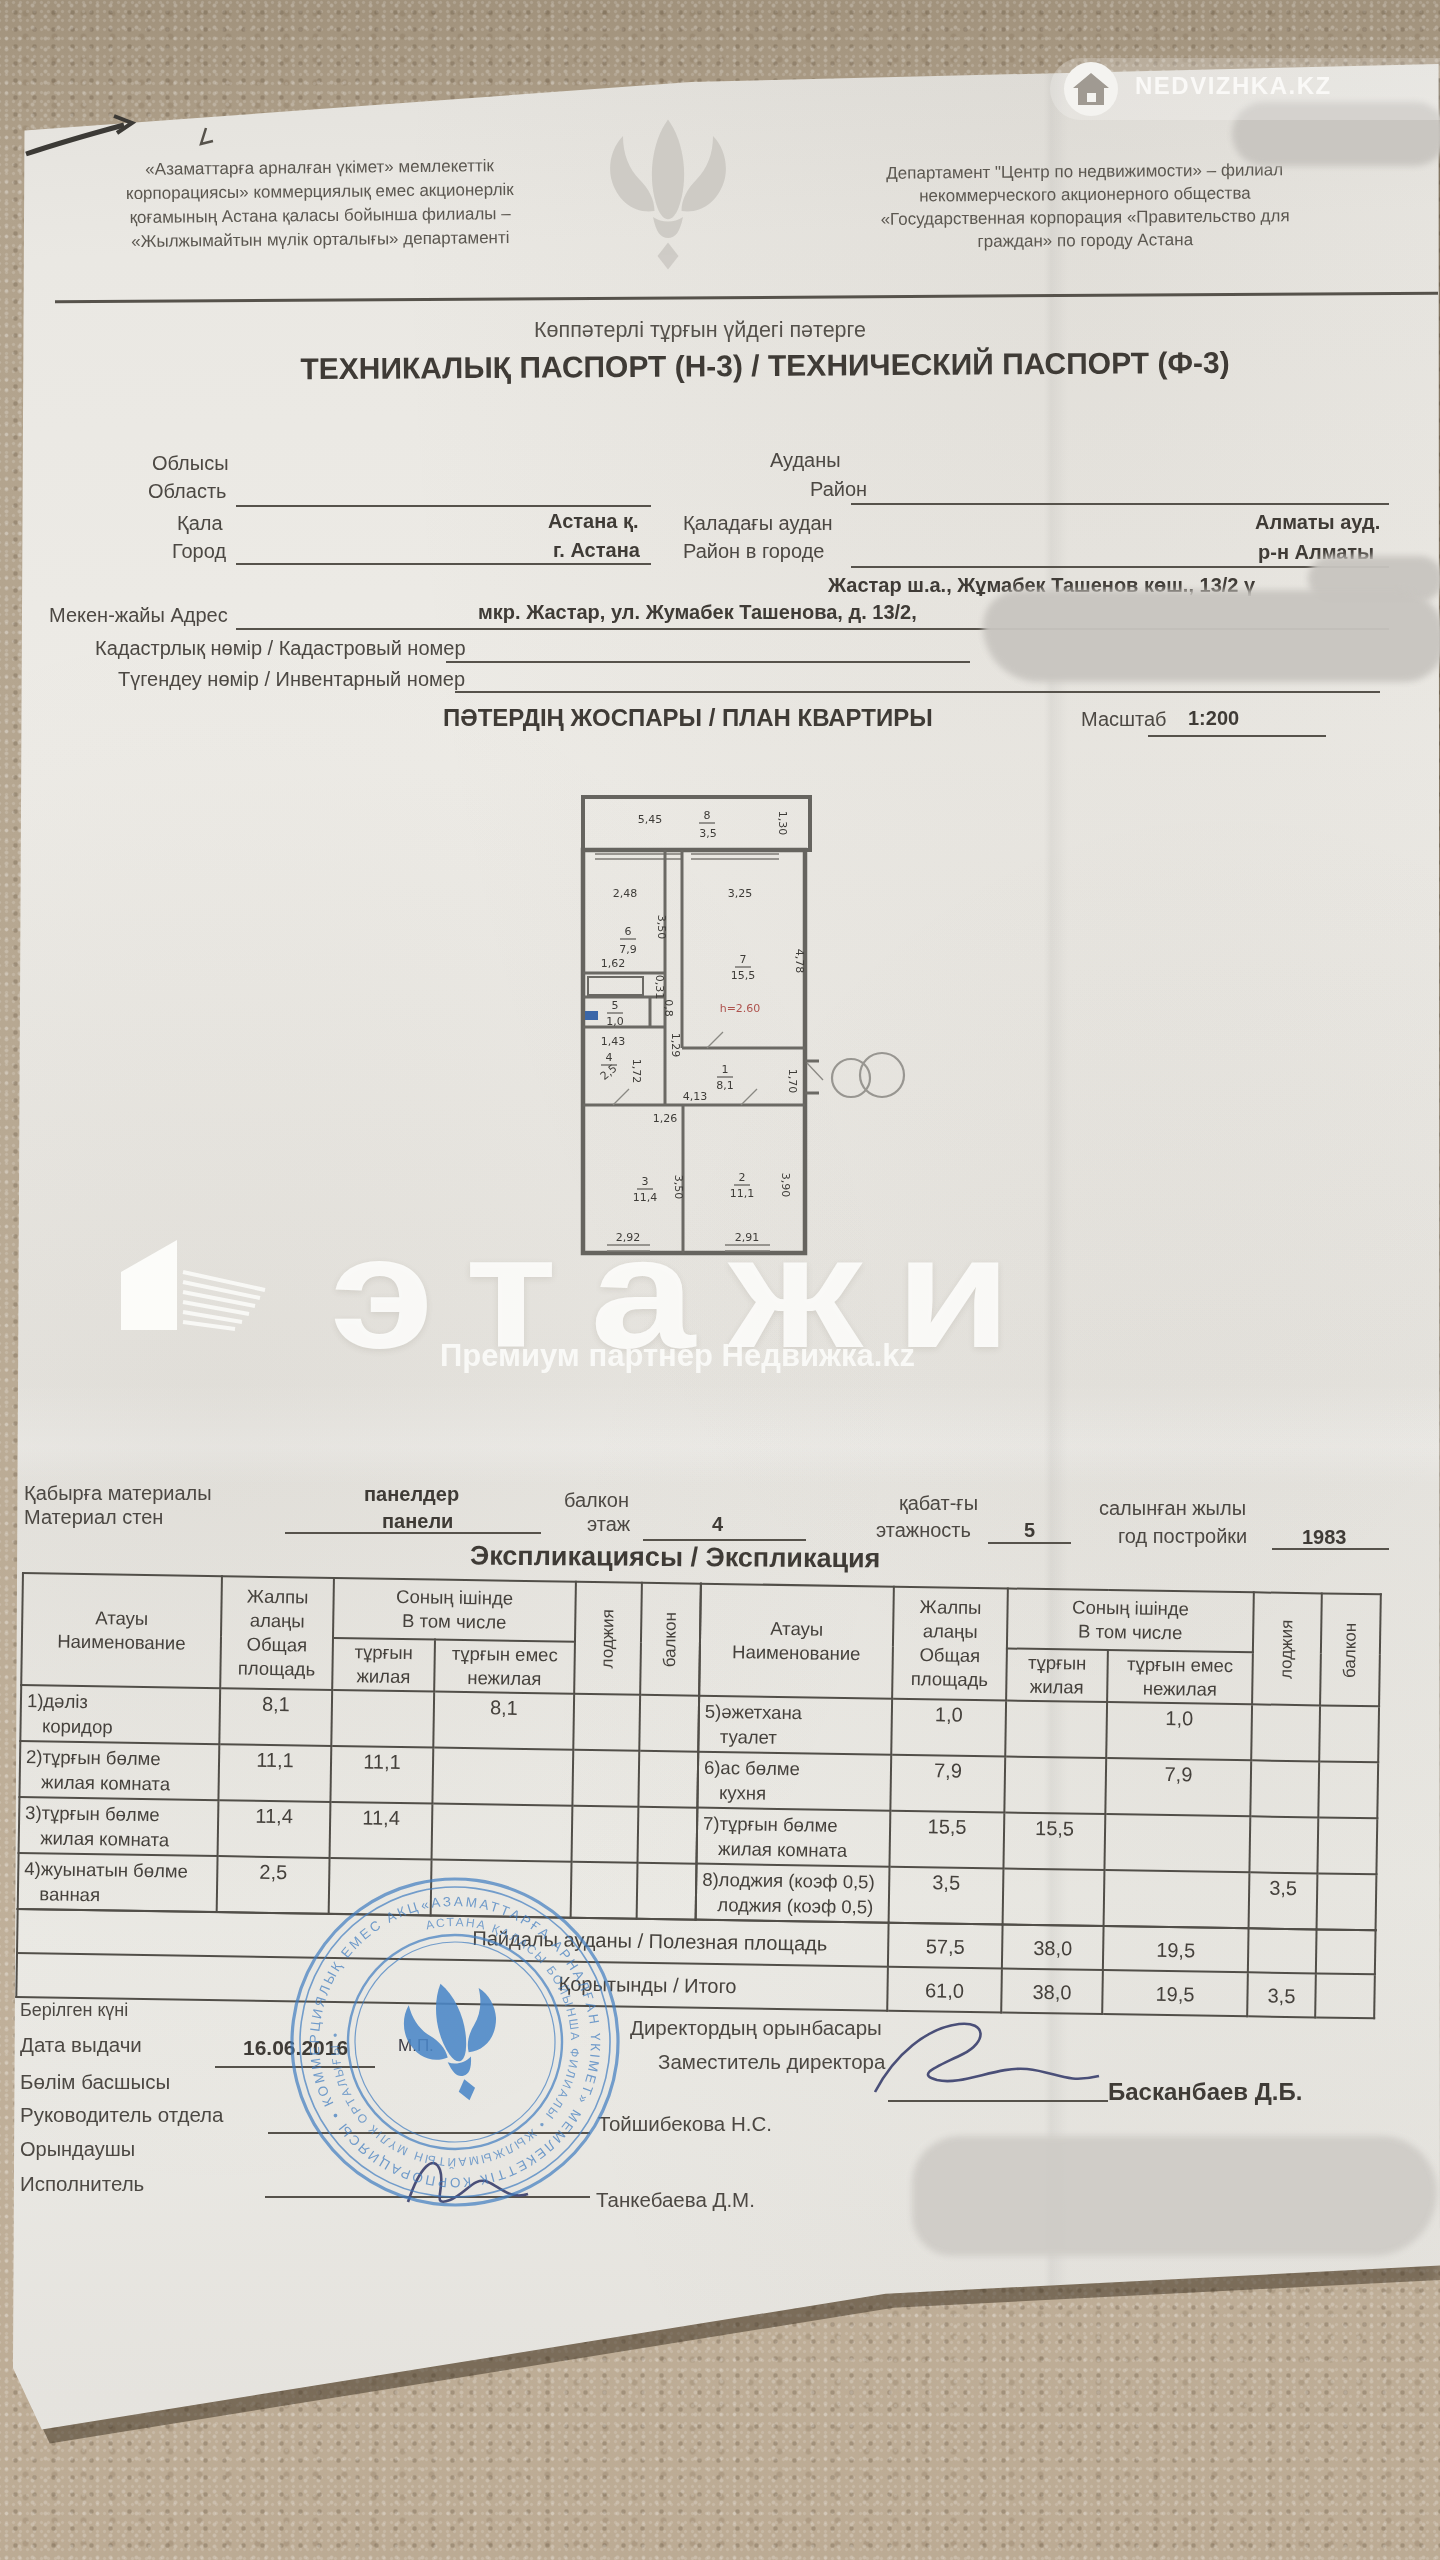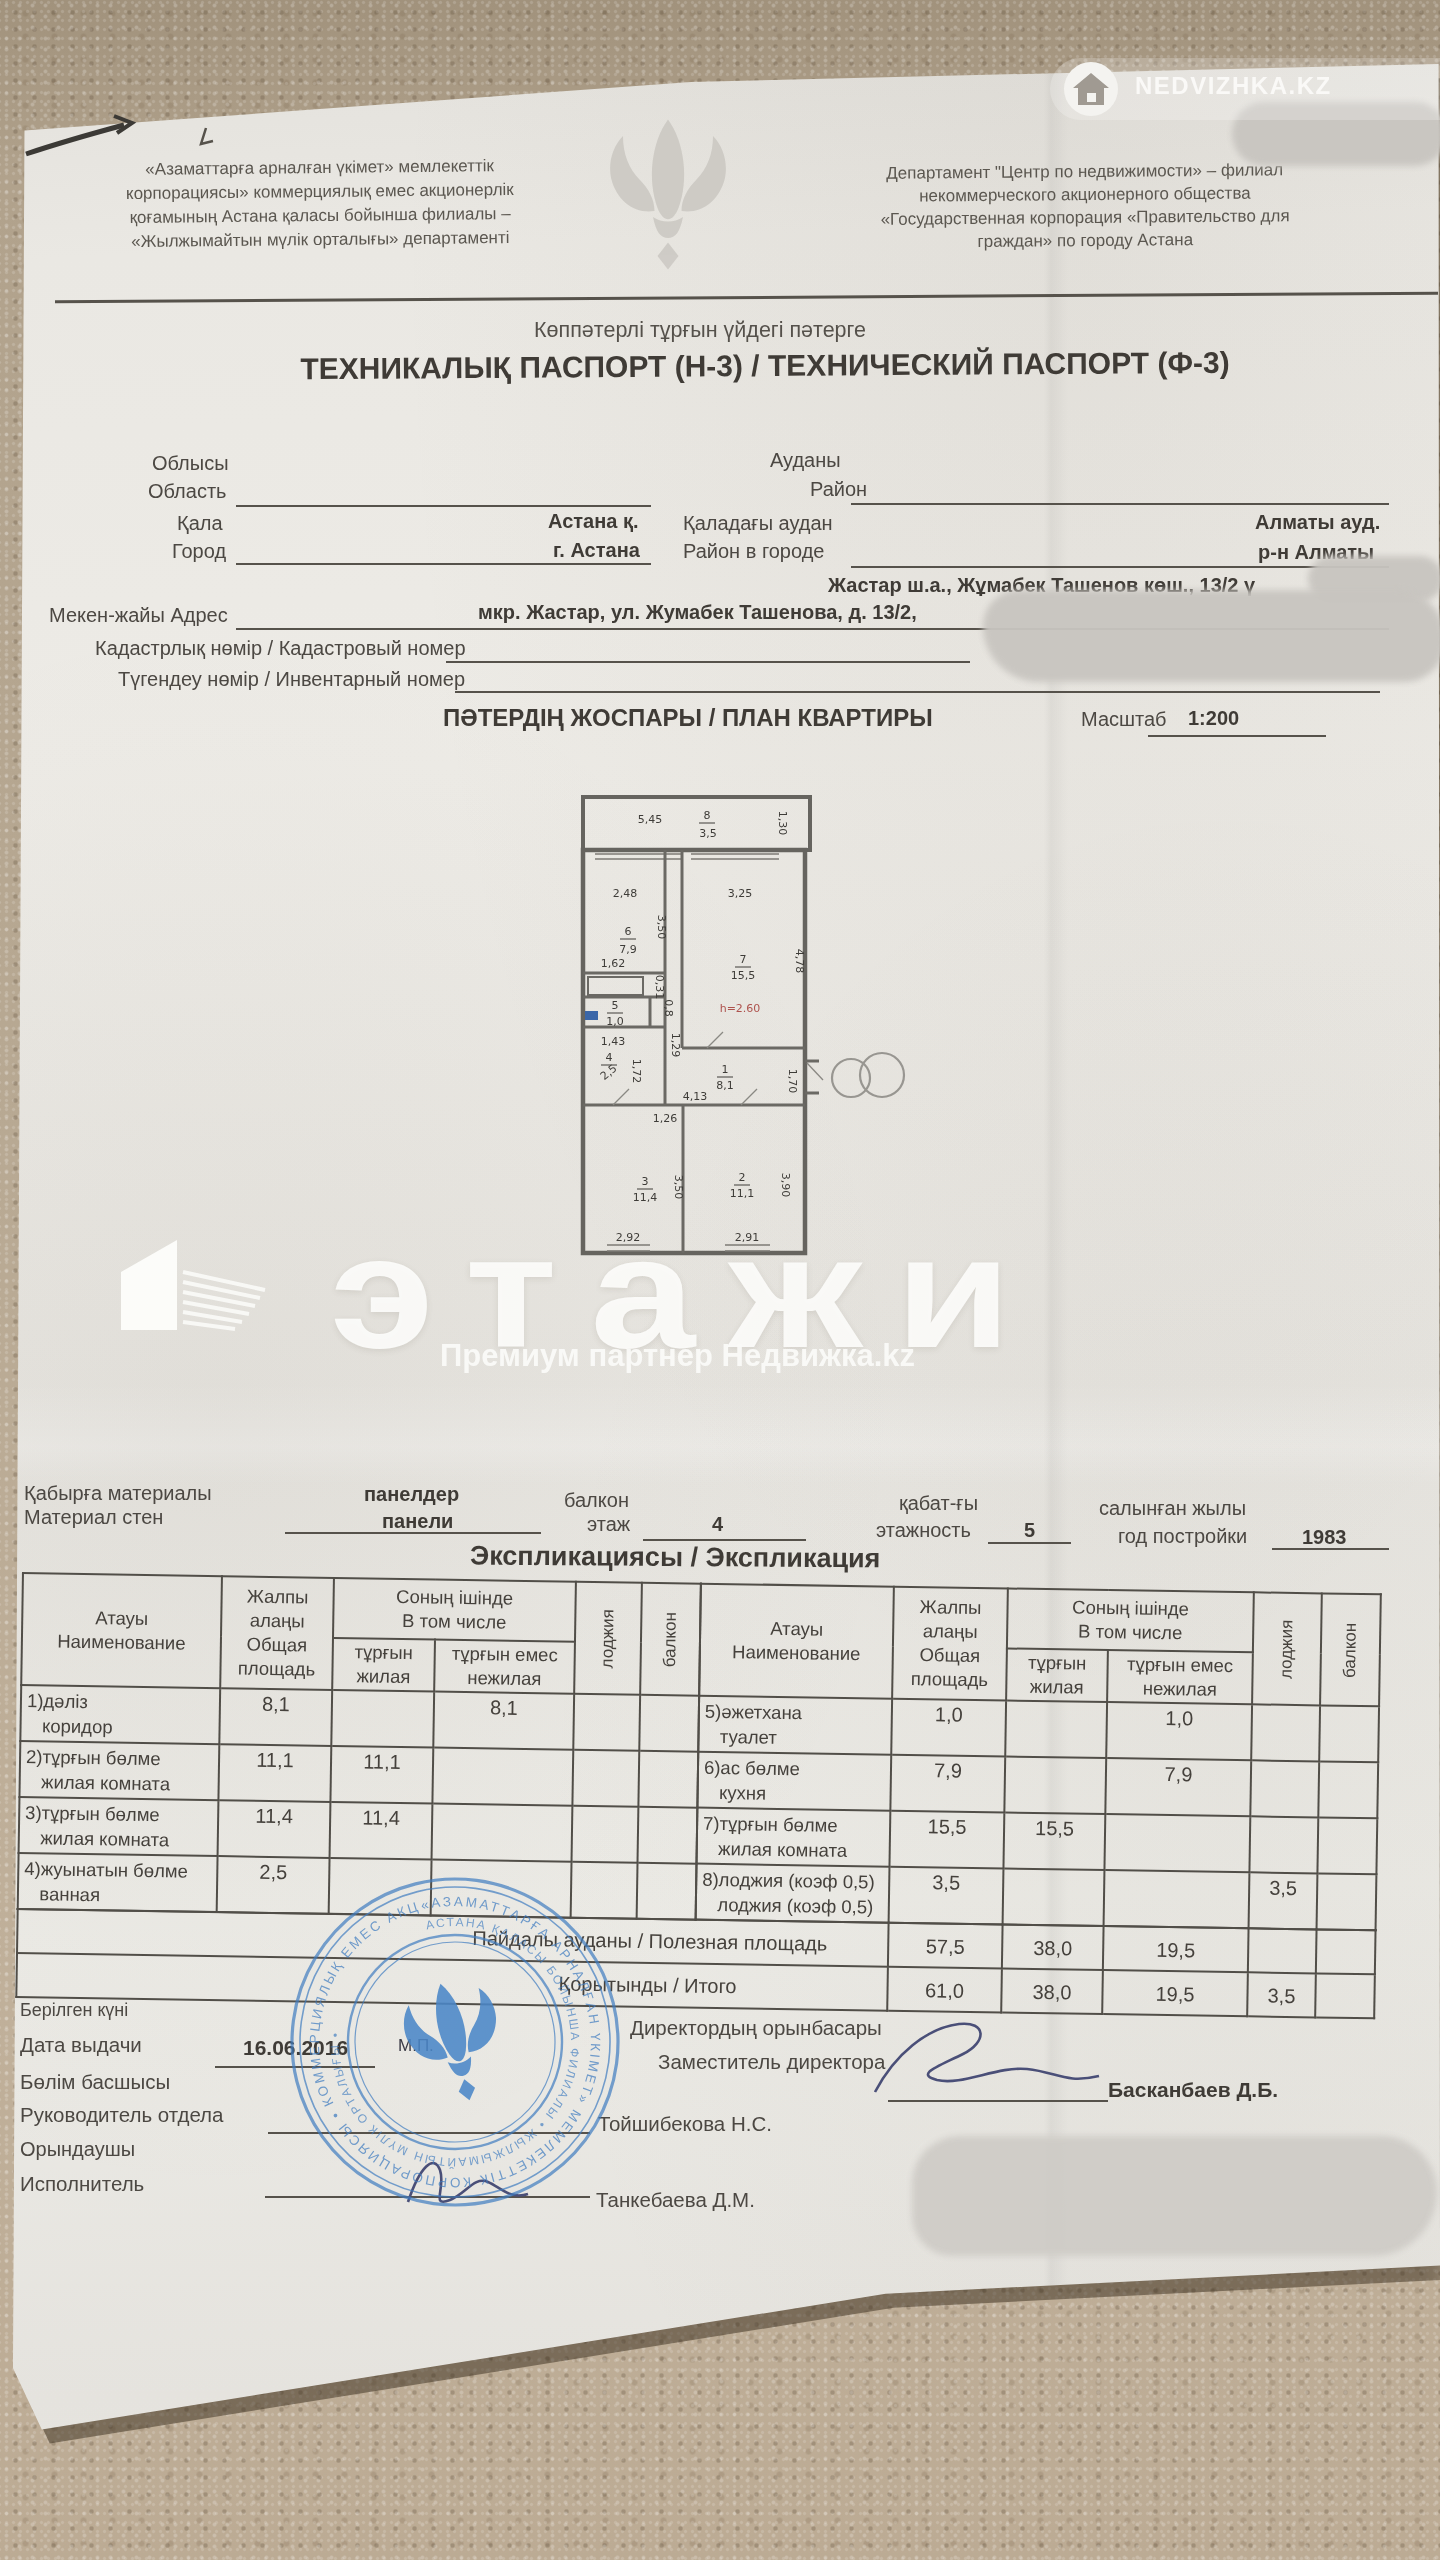--- a/index.html
+++ b/index.html
@@ -425,21 +425,21 @@
     <div class="t" style="left:20px;top:2103px;font-size:20.5px">Руководитель отдела</div>
     <div class="u" style="left:268px;top:2132px;width:322px"></div>
     <div class="t" style="left:598px;top:2112px;font-size:20.5px">Тойшибекова Н.С.</div>
     <div class="t" style="left:20px;top:2138px;font-size:20px">Орындаушы</div>
     <div class="t" style="left:20px;top:2172px;font-size:20.5px">Исполнитель</div>
     <div class="u" style="left:265px;top:2196px;width:325px"></div>
     <div class="t" style="left:596px;top:2188px;font-size:20.5px">Танкебаева Д.М.</div>
     <div class="t" style="left:630px;top:2016px;font-size:20.5px">Директордың орынбасары</div>
     <div class="t" style="left:658px;top:2050px;font-size:20.5px">Заместитель директора</div>
     <div class="u" style="left:888px;top:2100px;width:220px"></div>
-    <div class="t b" style="left:1108px;top:2078px;font-size:21px">Басканбаев Д.Б.</div>
+    <div class="t b" style="left:1108px;top:2078px;font-size:24px">Басканбаев Д.Б.</div>
     <div class="t" style="left:398px;top:2036px;font-size:17px;color:#3a3a46">М.П.</div>
 
     <svg style="position:absolute;left:865px;top:2012px" width="265" height="100">
       <path d="M10,80 C30,42 62,16 94,12 C122,9 122,30 98,42 C72,55 50,62 72,68 C97,74 132,54 162,57 C192,60 200,72 234,64" stroke="#4a4f78" stroke-width="2.6" fill="none"></path>
     </svg>
     <svg style="position:absolute;left:400px;top:2148px" width="150" height="75">
       <path d="M8,54 C20,18 34,6 40,22 C46,40 30,60 50,52 C66,46 74,28 88,34 C100,39 110,52 128,46" stroke="#4a4f78" stroke-width="2.6" fill="none"></path>
     </svg>
 
     <svg style="position:absolute;left:285px;top:1872px;transform:rotate(-14deg)" width="340" height="340" viewBox="-170 -170 340 340">

